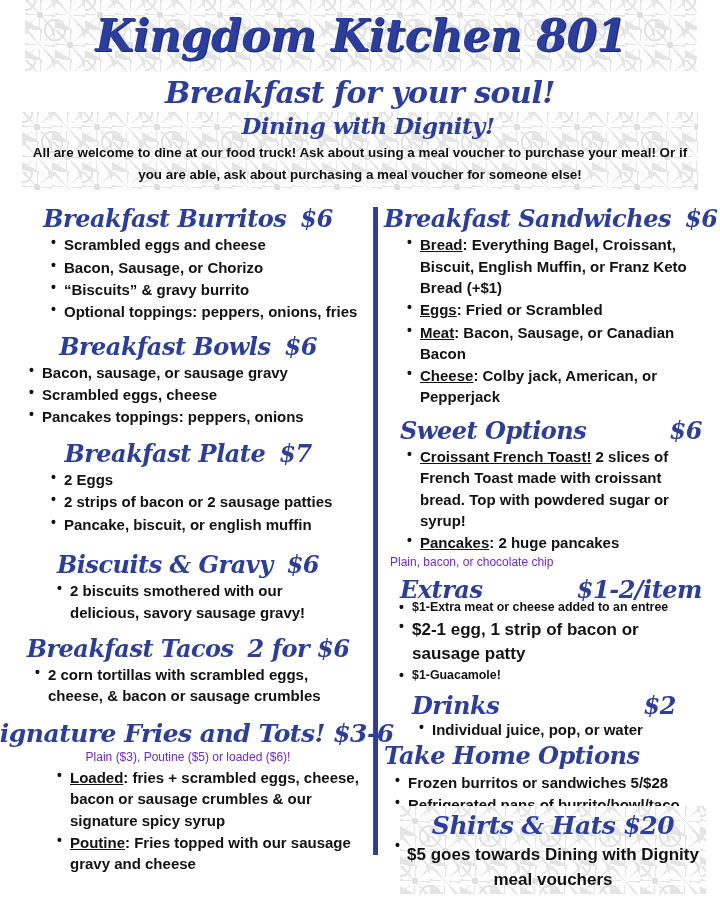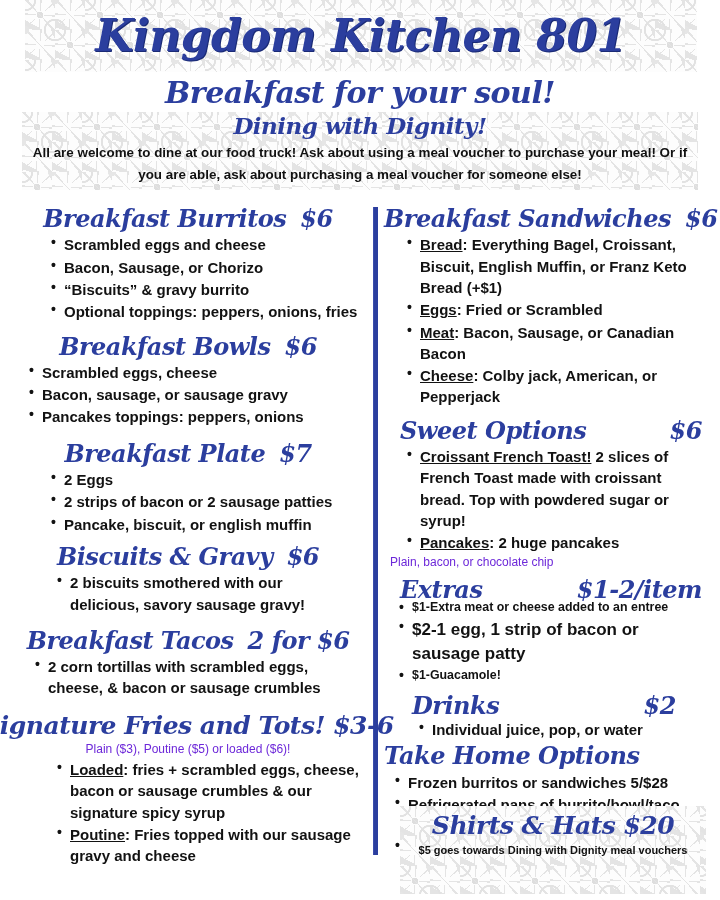--- a/index.html
+++ b/index.html
@@ -59,21 +59,21 @@
     display: flex; align-items: center; justify-content: center;
     background: #ffffff;
   }
   .tagline { font-size: 30px; line-height: 1; }
 
   .dignity-band {
     position: absolute;
     left: 22px; top: 112px; width: 676px; height: 78px;
   }
   .dignity-title {
-    position: absolute; left: 0; top: 2px; width: 676px;
+    position: absolute; left: 8px; top: 2px; width: 676px;
     text-align: center; font-size: 23px; line-height: 1;
   }
   .welcome-copy {
     position: absolute; left: 8px; top: 30px; width: 660px;
     text-align: center;
     font-size: 13.4px; font-weight: bold; line-height: 1.62;
     color: #111;
   }
 
   
@@ -140,21 +140,21 @@
     position: absolute;
     left: 400px; top: 806px;
     width: 306px; height: 88px;
     padding-top: 2px;
     box-sizing: border-box;
   }
   .promo-title {
     text-align: center; font-size: 25px; line-height: 1.25; margin-top: 2px;
   }
   .promo-sub {
-    text-align: center; font-size: 11px; font-weight: bold;
+    text-align: center; font-size: 17px; font-weight: bold;
     line-height: 1.45; color: #111; margin-top: 2px;
   }
 </style>
 </head>
 <body>
 
 <div class="masthead pattern">
   <div class="display brand-title">Kingdom Kitchen 801</div>
 </div>
 
@@ -183,39 +183,39 @@
       <li>Optional toppings: peppers, onions, fries</li>
     </ul>
   </div>
 
   <div class="sec" style="margin-top:10px;">
     <div class="sec-head">
       <span class="display sec-name">Breakfast Bowls</span>
       <span class="display sec-price">$6</span>
     </div>
     <ul class="items wide">
+      <li>Bacon, sausage, or sausage gravy</li>
       <li>Scrambled eggs, cheese</li>
-      <li>Bacon, sausage, or sausage gravy</li>
       <li>Pancakes toppings: peppers, onions</li>
     </ul>
   </div>
 
   <div class="sec" style="margin-top:12px;">
     <div class="sec-head">
       <span class="display sec-name">Breakfast Plate</span>
       <span class="display sec-price">$7</span>
     </div>
     <ul class="items narrow">
       <li>2 Eggs</li>
       <li>2 strips of bacon or 2 sausage patties</li>
       <li>Pancake, biscuit, or english muffin</li>
     </ul>
   </div>
 
-  <div class="sec" style="margin-top:8px;">
+  <div class="sec" style="margin-top:16px;">
     <div class="sec-head">
       <span class="display sec-name">Biscuits &amp; Gravy</span>
       <span class="display sec-price">$6</span>
     </div>
     <ul class="items" style="padding-left:62px;padding-right:18px;">
       <li>2 biscuits smothered with our delicious, savory sausage gravy!</li>
     </ul>
   </div>
 
   <div class="sec" style="margin-top:12px;">

